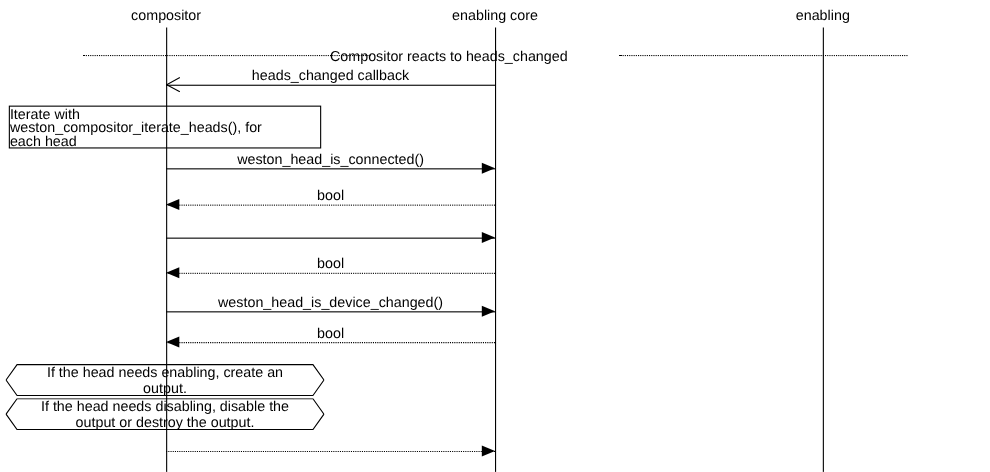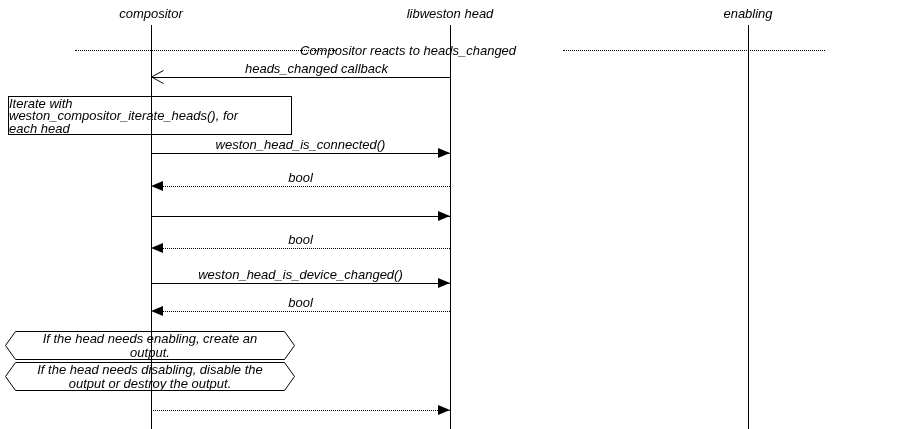--- a/index.html
+++ b/index.html
@@ -5,21 +5,20 @@
   html, body { margin: 0; padding: 0; background: #fff; }
   .diagram {
     position: relative;
     width: 900px;
     height: 429px;
     background: #fff;
     font-family: "Liberation Sans", sans-serif;
     font-size: 13px;
     color: #000;
     overflow: hidden;
-    font-style: italic;
   }
   .lifeline {
     position: absolute;
     top: 25px;
     bottom: 0;
     width: 1px;
     background: #000;
   }
   .participant {
     position: absolute;
@@ -91,28 +90,28 @@
 </head>
 <body>
 
 <div class="diagram">
 
   <div class="lifeline" style="left:151px;"></div>
   <div class="lifeline" style="left:450px;"></div>
   <div class="lifeline" style="left:748px;"></div>
 
   <div class="participant" style="left:71px;">compositor</div>
-  <div class="participant" style="left:370px;">libweston head</div>
+  <div class="participant" style="left:370px;">enabling core</div>
   <div class="participant" style="left:668px;">enabling</div>
 
   <div class="hline dotted" style="left:75px;  top:50px; width:262px;"></div>
   <div class="hline dotted" style="left:563px; top:50px; width:262px;"></div>
   <div class="divider-label">Compositor reacts to heads_changed</div>
 
-  <div class="msg-label" style="top:61px;margin-left:16px;">heads_changed callback</div>
+  <div class="msg-label" style="top:61px;">heads_changed callback</div>
   <div class="hline" style="left:151px; top:77px; width:299px;"></div>
   <svg class="open-arrow" style="left:151px; top:70px;" width="13" height="14">
     <path d="M12.5,0.5 L0.5,7 L12.5,13.5" stroke="#000" stroke-width="1" fill="none"></path>
   </svg>
 
   <div class="note-box">Iterate with
 weston_compositor_iterate_heads(), for
 each head</div>
 
   <div class="msg-label" style="top:137px;">weston_head_is_connected()</div>

